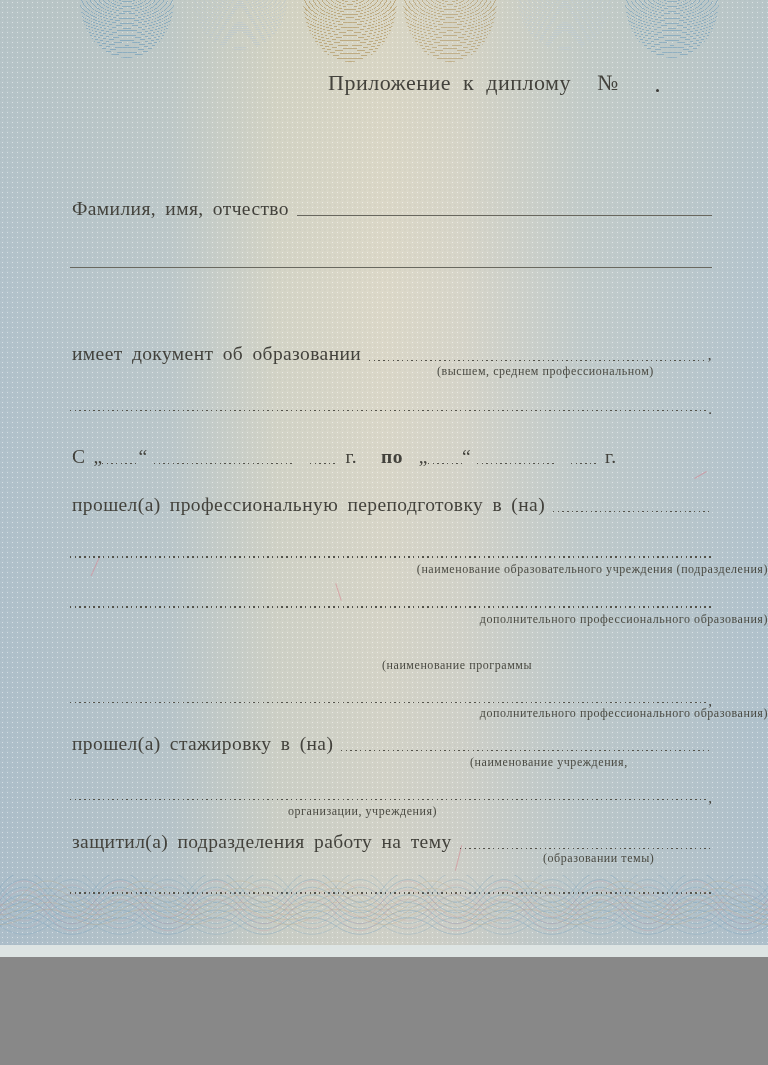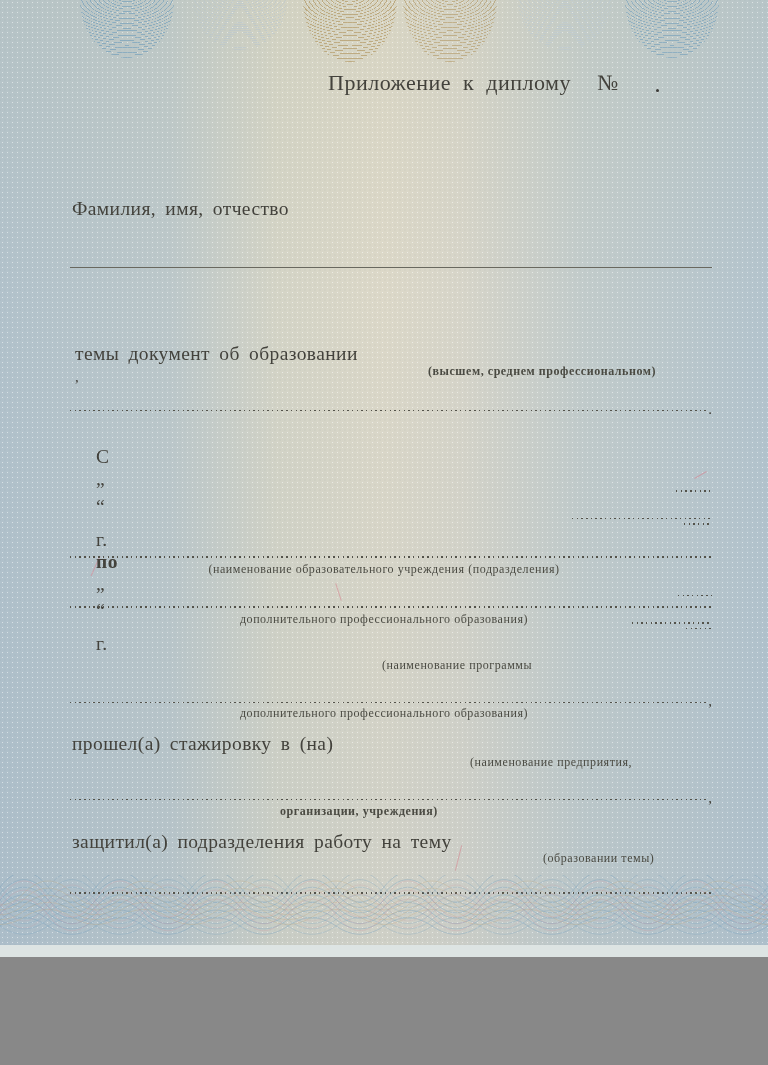--- a/index.html
+++ b/index.html
@@ -32,33 +32,33 @@
   
   .bottom-waves{position:absolute;left:0;bottom:12px;width:768px;height:70px;}
   .bottom-strip{position:absolute;left:0;right:0;bottom:0;height:12px;background:#dde4e3;
       background-image:radial-gradient(rgba(255,255,255,.5) 22%, transparent 23%);background-size:4px 4px;}
   .fiber{position:absolute;width:1px;background:#d77f8d;opacity:.55;}
   
   .title{position:absolute;left:328px;top:70px;font-size:22px;letter-spacing:.5px;word-spacing:6px;color:#43423c;display:flex;align-items:baseline;}
   .title .num{margin-left:26px;}
   .stray-dot{position:absolute;left:656px;top:89px;width:3px;height:3px;border-radius:50%;background:#3b3a36;}
   .row{position:absolute;left:72px;right:56px;display:flex;align-items:baseline;
-       font-size:19.5px;letter-spacing:.4px;word-spacing:4px;color:#43423c;white-space:nowrap;flex-direction:column;}
+       font-size:19.5px;letter-spacing:.4px;word-spacing:4px;color:#43423c;white-space:nowrap;}
   .lead-dots{flex:1;align-self:flex-end;height:1.5px;margin:0 0 4px 8px;
        background:repeating-linear-gradient(90deg,#53524a 0 1.4px, transparent 1.4px 4.7px);}
   .lead-solid{flex:1;align-self:flex-end;height:0;border-bottom:1.3px solid #69685f;margin:0 0 4px 8px;}
   .dseg{display:inline-block;align-self:flex-end;height:1.5px;margin-bottom:4px;
        background:repeating-linear-gradient(90deg,#53524a 0 1.4px, transparent 1.4px 4.7px);}
   .line-solid{position:absolute;left:70px;right:56px;border-top:1.3px solid #69685f;}
   .dline{position:absolute;left:70px;right:56px;display:flex;align-items:flex-end;}
   .dline .fill{flex:1;height:1.5px;margin-bottom:1px;
        background:repeating-linear-gradient(90deg,#53524a 0 1.4px, transparent 1.4px 4.7px);}
   .dline .punct{font-size:15px;line-height:5px;margin-left:2px;color:#43423c;}
   .hint{position:absolute;font-size:12px;letter-spacing:.55px;color:#4a4a42;white-space:nowrap;}
-  .hint.centered{left:0;right:0;text-align:center;}
+  .hint.centered{left:0;right:0;text-align:right;}
   .punct-sp{margin-left:3px;}
   
   .watermark{position:absolute;left:0;right:0;top:953px;text-align:right;
       font-family:"Liberation Sans","DejaVu Sans",sans-serif;font-weight:700;
       font-size:37px;line-height:44px;letter-spacing:2.5px;color:#f2f1ee;
       text-shadow:2px 3px 3px rgba(72,72,68,.85), -1px -1px 3px rgba(72,72,68,.5), 1px 1px 1px rgba(72,72,68,.7);}
 </style>
 </head>
 <body>
 
@@ -82,25 +82,25 @@
   </div>
   <div class="stray-dot"></div>
 
   <div class="row" style="top:198px;">
     <span>Фамилия, имя, отчество</span>
     <span class="lead-solid"></span>
   </div>
   <div class="line-solid" style="top:267px;"></div>
 
   <div class="row" style="top:343px;">
-    <span>темы документ об образовании</span>
+    <span>имеет документ об образовании</span>
     <span class="lead-dots"></span>
     <span class="punct-sp" style="font-size:15px;">,</span>
   </div>
-  <div class="hint" style="left:428px;top:364px;font-weight:bold;">(высшем, среднем профессиональном)</div>
+  <div class="hint" style="left:437px;top:364px;">(высшем, среднем профессиональном)</div>
   <div class="dline" style="top:407px;">
     <span class="fill"></span>
     <span class="punct">.</span>
   </div>
 
   <div class="row" style="top:446px;">
     <span>С</span>
     <span style="margin-left:8px;">„</span>
     <span class="dseg" style="width:36px;"></span>
     <span>“</span>
@@ -110,20 +110,21 @@
     <span style="margin-left:24px;font-weight:bold;">по</span>
     <span style="margin-left:16px;">„</span>
     <span class="dseg" style="width:34px;"></span>
     <span>“</span>
     <span class="dseg" style="width:80px;margin-left:6px;"></span>
     <span class="dseg" style="width:26px;margin-left:14px;"></span>
     <span style="margin-left:8px;">г.</span>
   </div>
 
   <div class="row" style="top:494px;">
+    <span>прошел(а) профессиональную переподготовку в (на)</span>
     <span class="lead-dots"></span>
   </div>
   <div class="dline" style="top:556px;">
     <span class="fill"></span>
   </div>
   <div class="hint centered" style="top:562px;">(наименование образовательного учреждения (подразделения)</div>
   <div class="dline" style="top:606px;">
     <span class="fill"></span>
   </div>
   <div class="hint centered" style="top:612px;">дополнительного профессионального образования)</div>
@@ -132,26 +133,26 @@
   <div class="dline" style="top:699px;">
     <span class="fill"></span>
     <span class="punct">,</span>
   </div>
   <div class="hint centered" style="top:706px;">дополнительного профессионального образования)</div>
 
   <div class="row" style="top:733px;">
     <span>прошел(а) стажировку в (на)</span>
     <span class="lead-dots"></span>
   </div>
-  <div class="hint" style="left:470px;top:755px;">(наименование предприятия,</div>
+  <div class="hint" style="left:470px;top:755px;">(наименование учреждения,</div>
   <div class="dline" style="top:796px;">
     <span class="fill"></span>
     <span class="punct">,</span>
   </div>
-  <div class="hint" style="left:280px;top:804px;font-weight:bold;">организации, учреждения)</div>
+  <div class="hint" style="left:288px;top:804px;">организации, учреждения)</div>
 
   <div class="row" style="top:831px;">
     <span>защитил(а) подразделения работу на тему</span>
     <span class="lead-dots"></span>
   </div>
   <div class="hint" style="left:543px;top:851px;">(образовании темы)</div>
   <div class="dline" style="top:892px;">
     <span class="fill"></span>
   </div>
 

